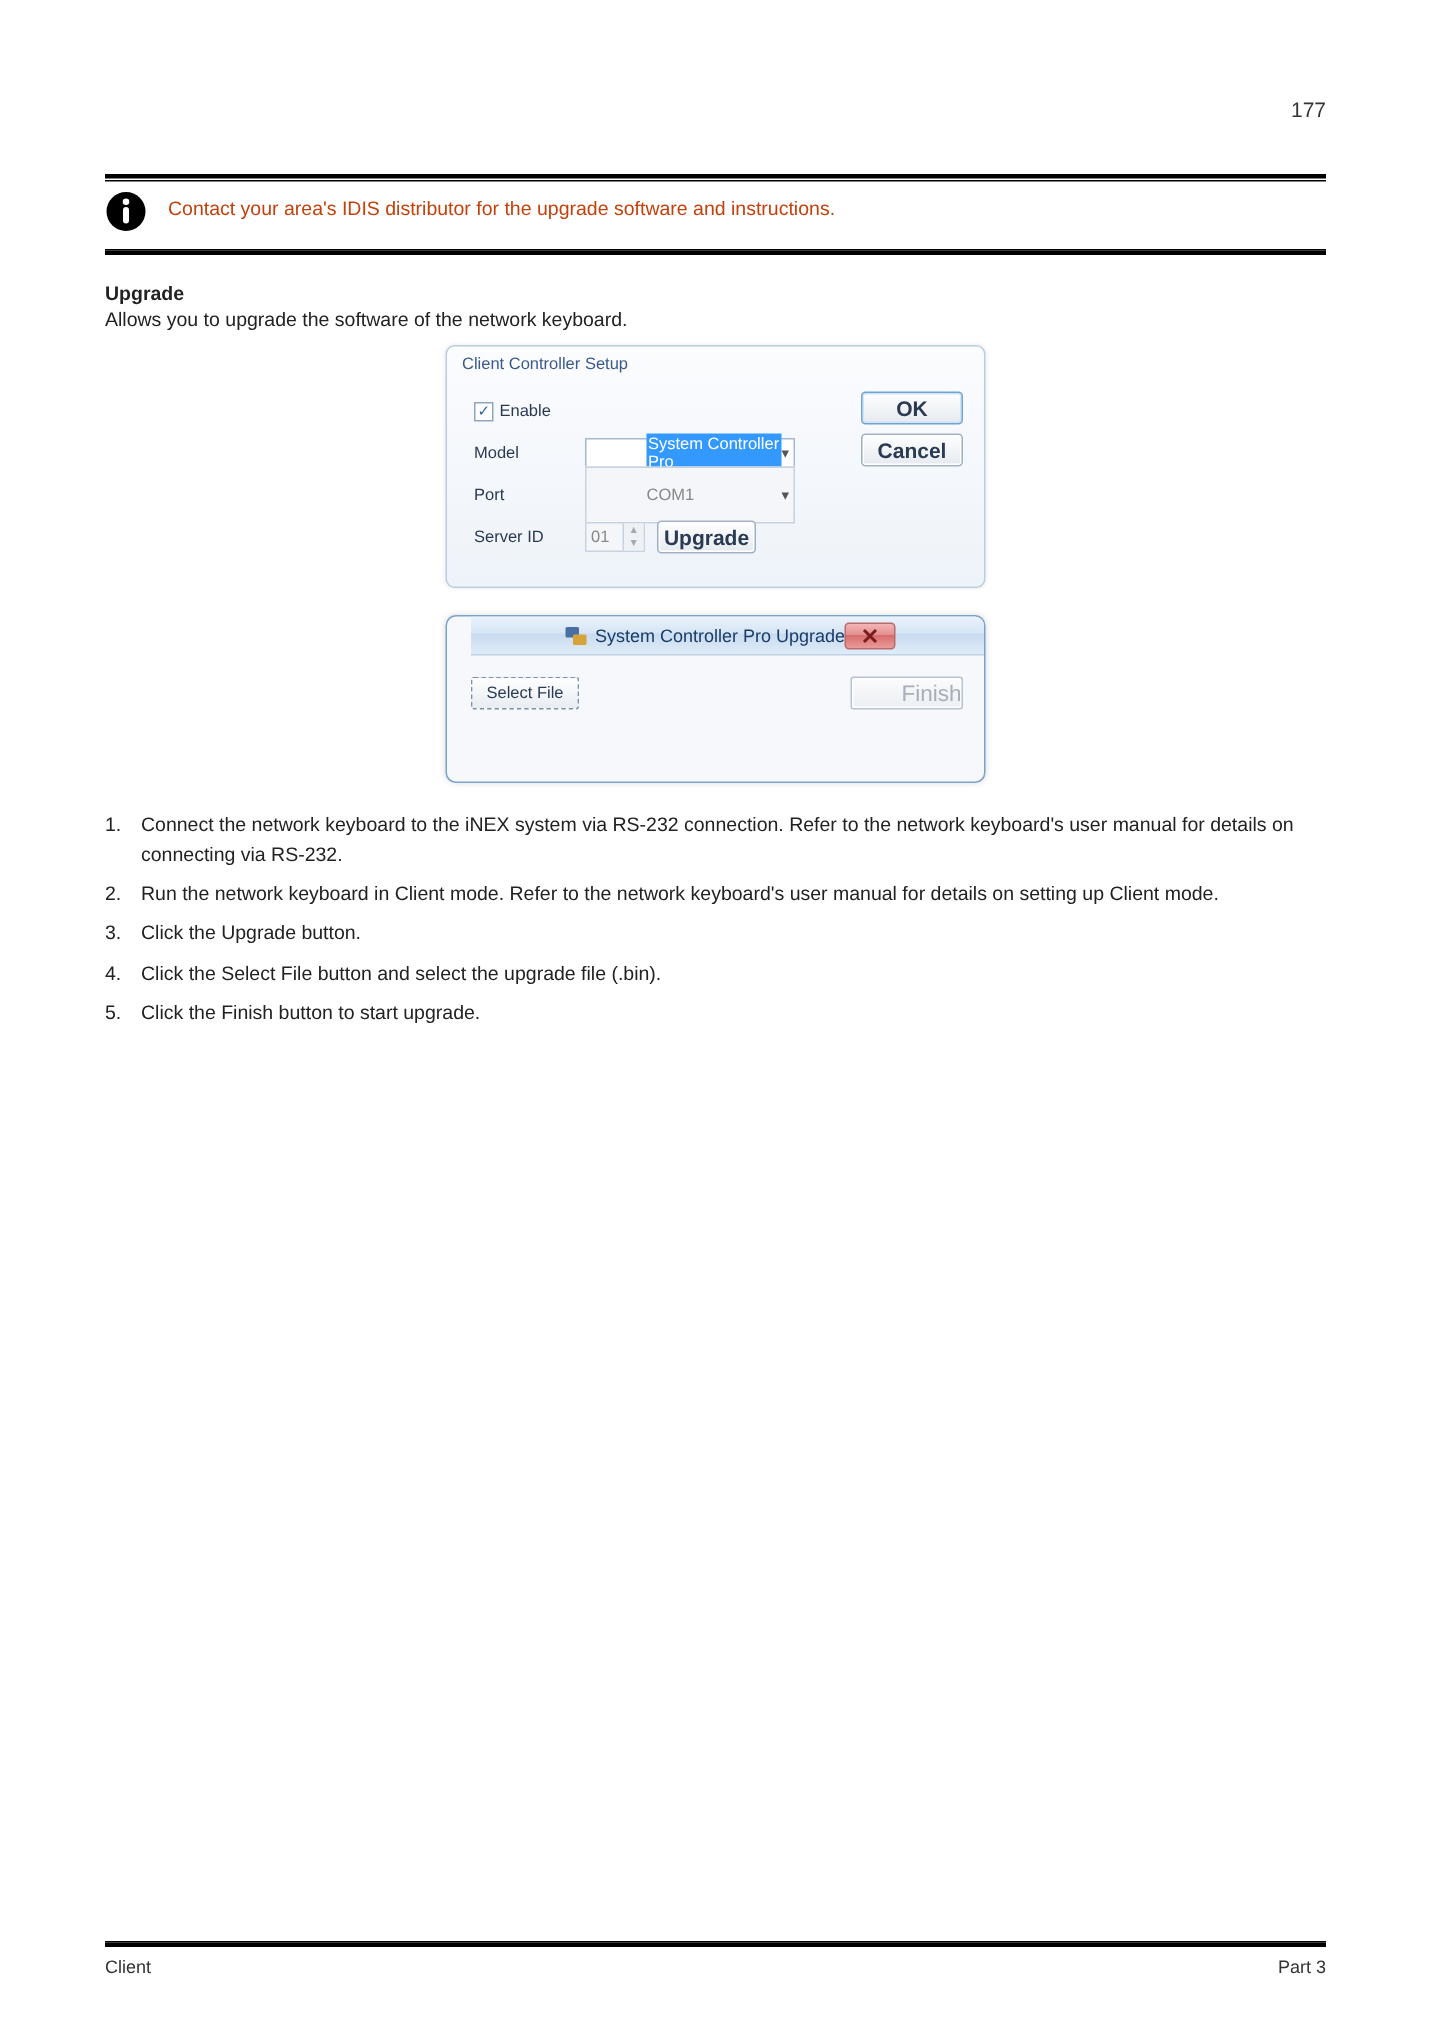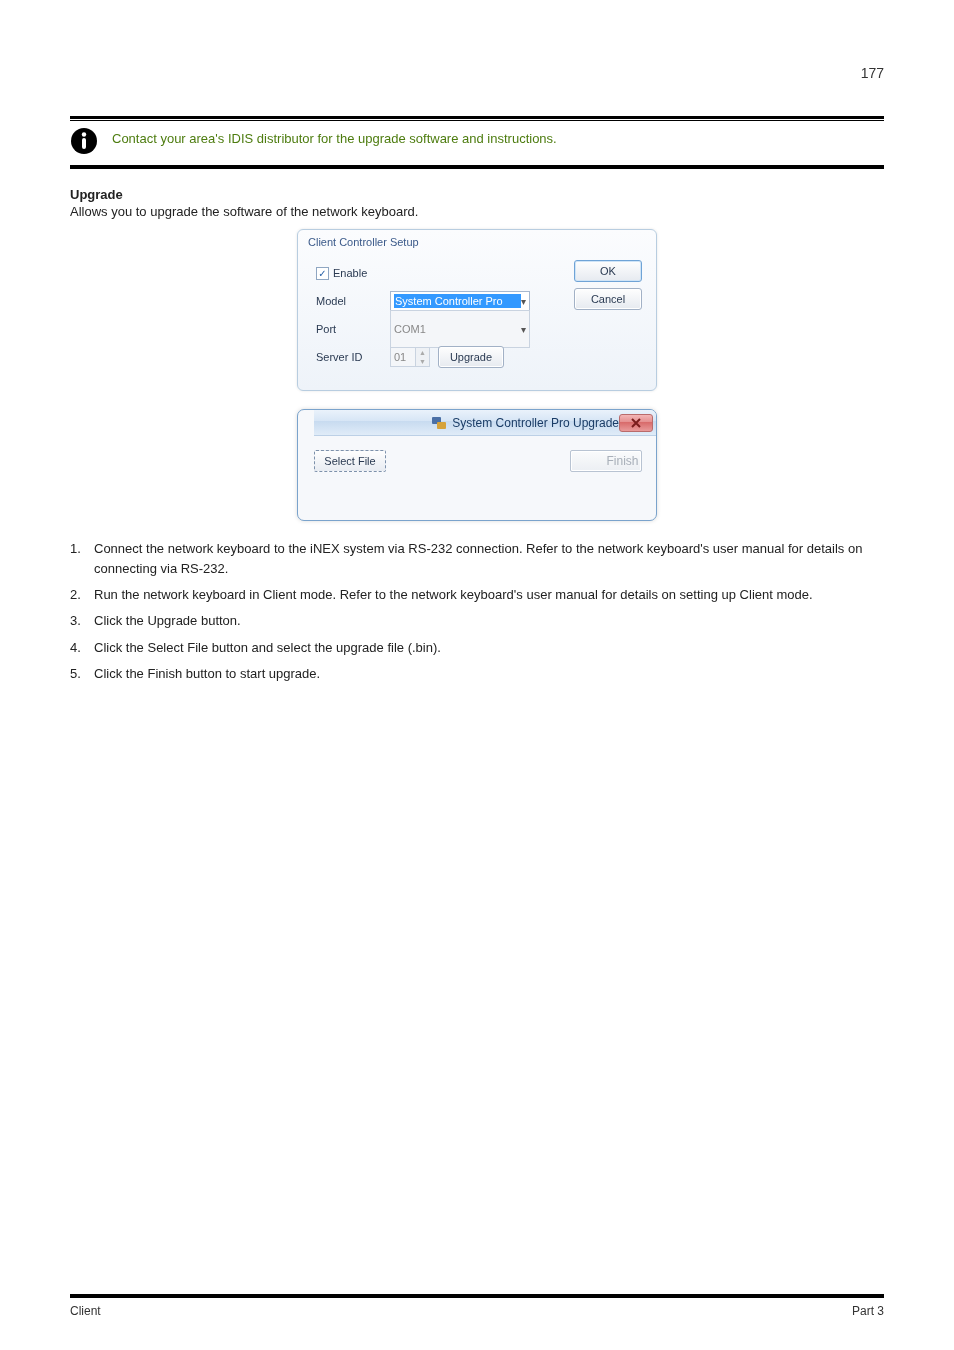--- a/index.html
+++ b/index.html
@@ -26,21 +26,21 @@
       display: flex;
       align-items: flex-start;
       padding: 6px 0;
       gap: 14px;
     }
     .info-icon {
       flex: 0 0 auto;
     }
     .note-text {
       font-size: 13px;
-      color: #4d7c0f;
+      color: #c2410c;
       line-height: 1.5;
       padding-top: 2px;
     }
     .upgrade-heading {
       font-size: 13px;
       font-weight: bold;
       color: #222;
       margin-top: 18px;
       margin-bottom: 2px;
     }
@@ -110,21 +110,21 @@
       padding: 0 3px 0 3px;
       font-size: 11px;
       background: #fff;
     }
     .d1-select.highlight .sel-text {
       background: #3399ff;
       color: #fff;
       padding: 1px 1px;
       flex: 1;
     }
-    .sel-text { flex: 1; color: #888; }
+    .sel-text { flex: 1; color: #888; margin-left: 37px; }
     .sel-arrow { color: #555; font-size: 10px; }
     .d1-port {
       width: 140px;
       border: 1px solid #c9d3e0;
       height: 38px;
       display: flex; align-items: center; justify-content: space-between;
       padding: 0 3px; background: #f4f6f9;
     }
     .d1-spin-wrap { display: flex; align-items: center; gap: 8px; }
     .d1-spin {
@@ -139,44 +139,45 @@
     }
     .d1-spin-btns span {
       height: 9px; font-size: 7px; text-align: center; line-height: 9px;
       color: #aaa; background: #eef1f5;
     }
     .win-btn {
       height: 22px; min-width: 68px;
       border: 1px solid #a2b1c6;
       border-radius: 3px;
       background: linear-gradient(#fefefe,#e6eaf0);
-      font-size: 11px; color: #2a3a52;
+      font-size: 14px; color: #2a3a52;
       display: inline-flex; align-items: center; justify-content: center;
       box-shadow: 0 0 0 1px #fff inset;
+      font-weight: bold;
     }
     .win-btn.primary { border-color: #6fa3d6; box-shadow: 0 0 0 1px #cfe4f7 inset; }
     .d1-right { display: flex; flex-direction: column; gap: 6px; align-items: flex-end; }
     .d1-upgrade-btn { min-width: 66px; }
     
     .dialog2 {
       width: 360px;
       border: 1px solid #7aa3cc;
       border-radius: 7px;
       background: #f6f8fb;
       padding: 0;
       box-shadow: 0 0 4px rgba(0,0,0,0.15);
       overflow: hidden;
     }
     .d2-titlebar {
       height: 26px;
       background: linear-gradient(#eaf2fb,#d6e5f5 45%,#c8dbf0 46%,#e0ecf8);
       border-bottom: 1px solid #bcd0e6;
       display: flex; align-items: center;
       padding: 0 3px 0 6px;
-      justify-content: flex-end;
+      justify-content: center;
       margin-left: 16px;
     }
     .d2-title-left { display: flex; align-items: center; gap: 5px; }
     .d2-appicon {
       width: 16px; height: 16px;
       display: inline-flex; align-items: center; justify-content: center;
     }
     .d2-title-text { font-size: 12px; color: #1a3c66; }
     .d2-close {
       width: 34px; height: 18px;
@@ -196,21 +197,21 @@
       background: linear-gradient(#fefefe,#e8ecf2);
       font-size: 11px; color: #2a3a52;
       display: inline-flex; align-items: center; justify-content: center;
       border-radius: 2px;
     }
     .d2-finish {
       height: 22px; min-width: 72px;
       border: 1px solid #b8c3d2;
       border-radius: 2px;
       background: linear-gradient(#fafbfc,#eceff3);
-      font-size: 12px; color: #a8afb9;
+      font-size: 15px; color: #a8afb9;
       display: inline-flex; align-items: center; justify-content: center;
       box-shadow: 0 0 0 1px #fff inset;
       padding-left: 33px;
     }
     .step {
       display: flex;
       gap: 10px;
       font-size: 13px;
       color: #222;
       line-height: 1.55;

